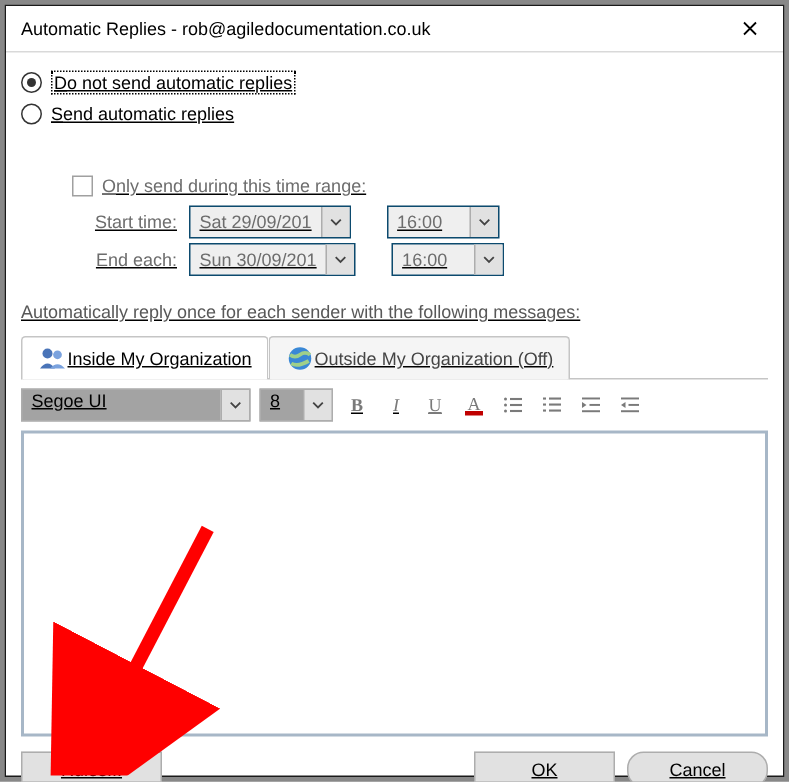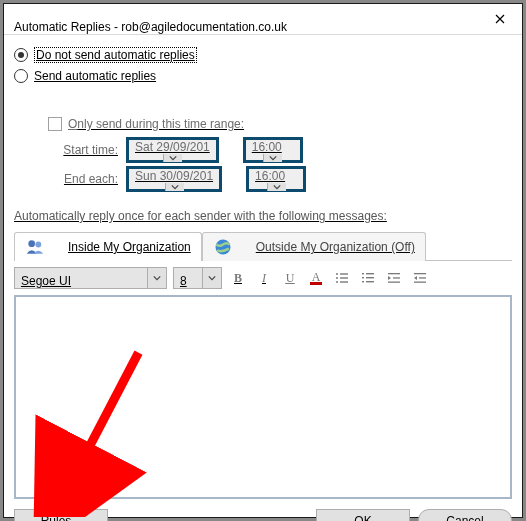--- a/index.html
+++ b/index.html
@@ -17,21 +17,21 @@
     background: #fff;
     border: 1px solid #1a1a1a;
     display: flex;
     flex-direction: column;
     position: relative;
     box-sizing: border-box;
   }
   
   .titlebar {
     display: flex;
-    align-items: flex-end;
+    align-items: center;
     height: 30px;
     padding: 0 0 0 10px;
     border-bottom: 1px solid #d9d9d9;
   }
   .titlebar-title { flex: 1; font-size: 12px; color: #000; }
   .close-btn {
     width: 44px; height: 30px;
     display: flex; align-items: center; justify-content: center;
     cursor: pointer;
   }
@@ -59,52 +59,51 @@
   
   .time-block { margin: 4px 0 8px 34px; color: #6d6d6d; }
   .chk-row { display: flex; align-items: center; margin-bottom: 6px; margin-top: 26px; }
   .checkbox {
     width: 12px; height: 12px; border: 1px solid #a0a0a0; background: #fff;
     margin-right: 6px;
   }
   .time-row { display: flex; align-items: center; margin: 3px 0; }
   .time-label { width: 70px; text-align: right; padding-right: 8px; }
   .combo {
-    display: inline-flex; align-items: center; border: 3px solid #0c4a6e; background: #efefef;
+    display: inline-flex; align-items: center; border: 1px solid #0c4a6e; background: #efefef;
     height: 20px;
-    flex-direction: column;
   }
   .combo .txt { padding: 0 6px; min-width: 68px; font-size: 12px; }
   .combo .arrow {
     width: 18px; height: 20px; border-left: 1px solid #adadad; background: #e1e1e1;
     display: flex; align-items: center; justify-content: center;
   }
   .time-row .combo + .combo,
   .time-row .combo ~ .combo { margin-left: 24px; }
   svg.chev { width: 8px; height: 8px; }
 
   .info-text { margin: 6px 0 6px 0; color: #585858; }
 
   
   .tabs { display: flex; align-items: flex-end; border-bottom: 1px solid #c5c5c5; margin-top: 2px; }
   .tab {
-    display: flex; align-items: center; gap: 23px;
+    display: flex; align-items: center; gap: 0;
     padding: 4px 10px;
     border: 1px solid #c5c5c5; border-bottom: none;
     border-top-left-radius: 3px; border-top-right-radius: 3px;
     background: #f5f5f5; color: #444;
     position: relative; top: 1px;
   }
   .tab.active { background: #fff; color: #000; z-index: 2; }
   .tab-icon { width: 20px; height: 20px; }
 
   
   .fmt-toolbar { display: flex; align-items: center; gap: 6px; margin: 6px 0; }
   .combo2 {
-    display: inline-flex; align-items: flex-end; border: 1px solid #adadad; background: #e5e5e5;
+    display: inline-flex; align-items: flex-start; border: 1px solid #adadad; background: #a3a3a3;
     height: 20px;
   }
   .combo2 .txt { padding: 0 6px; font-size: 12px; }
   .combo2.font .txt { min-width: 120px; }
   .combo2.size .txt { min-width: 16px; }
   .combo2 .arrow {
     width: 18px; height: 20px; border-left: 1px solid #adadad; background: #e1e1e1;
     display: flex; align-items: center; justify-content: center;
   }
   .fmt-btn {

